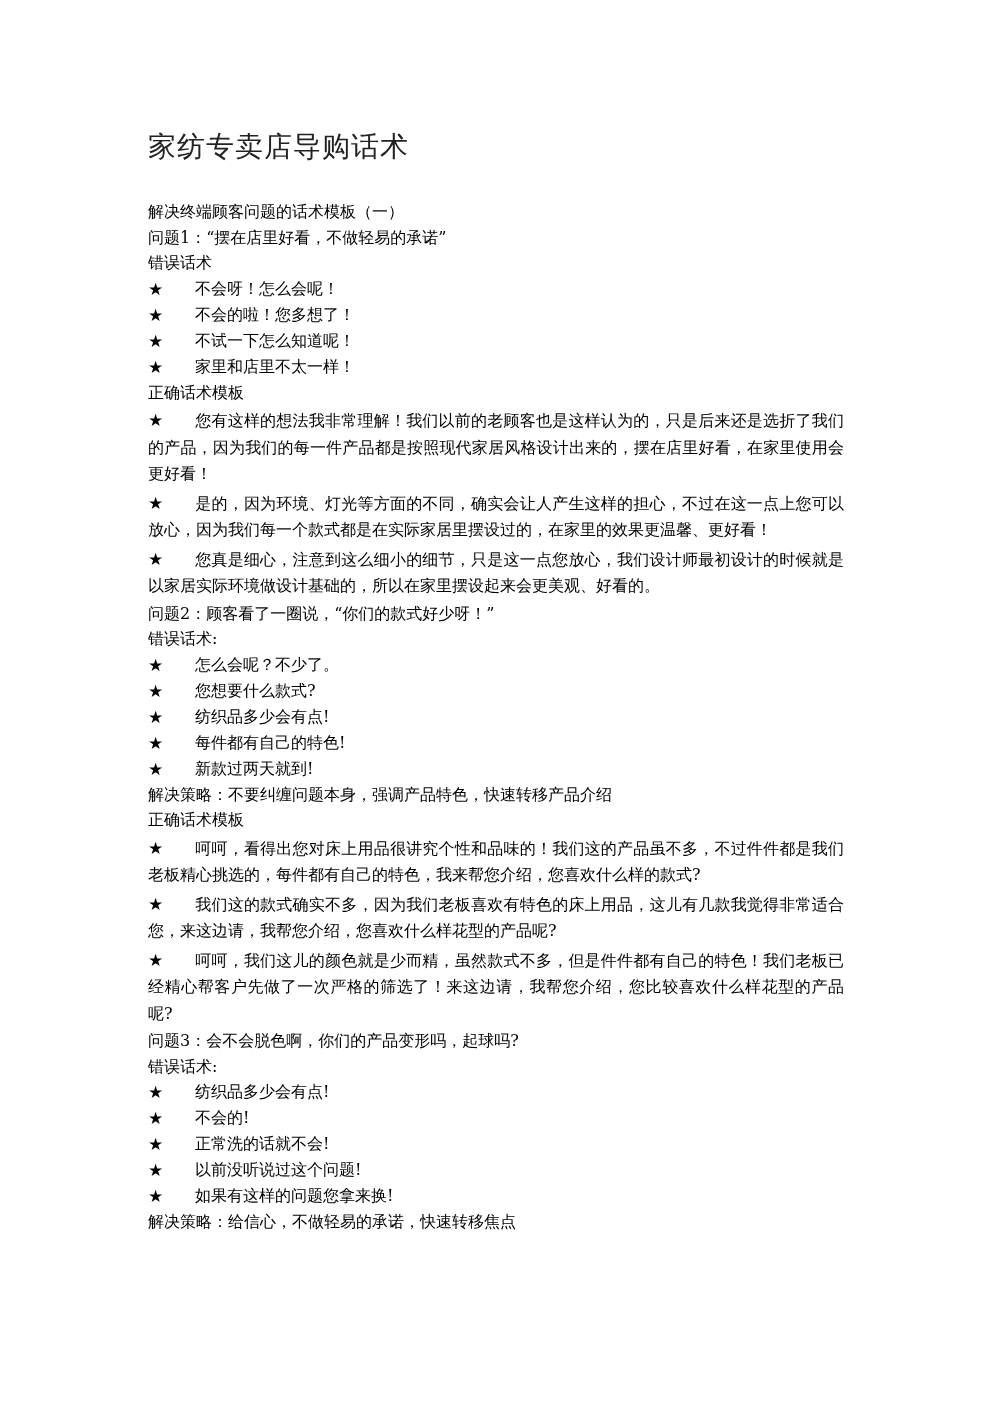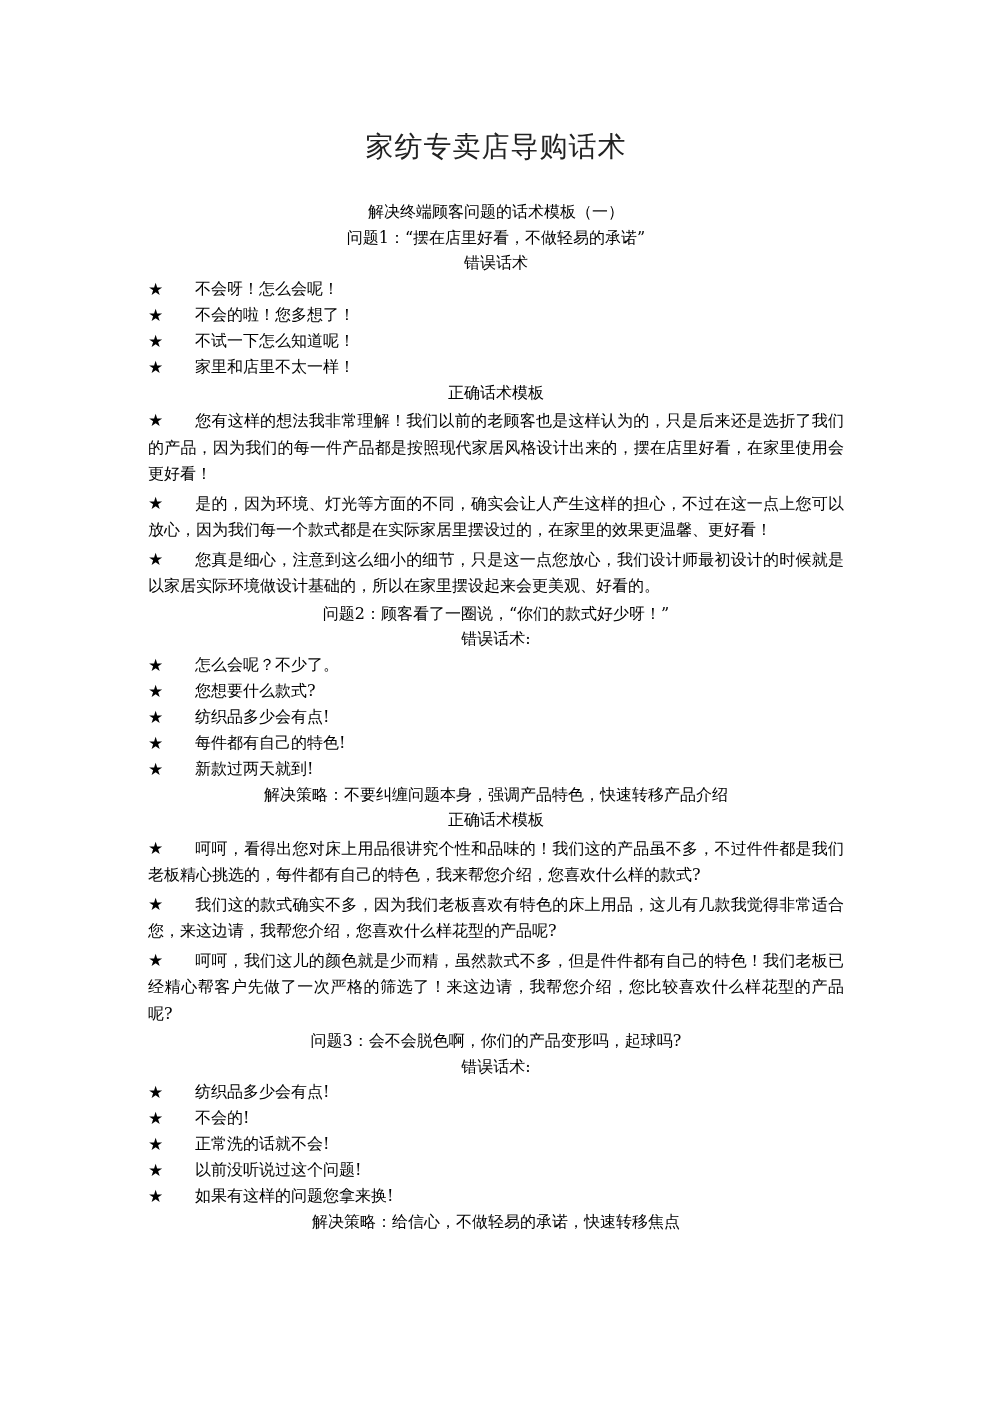--- a/index.html
+++ b/index.html
@@ -19,37 +19,36 @@
       position: absolute;
       left: 148px;
       top: 0;
       width: 696px;
     }
     .title {
       position: absolute;
       left: 0;
       top: 128px;
       width: 696px;
-      text-align: center;
+      text-align: left;
       font-size: 28px;
       letter-spacing: 1px;
       color: #222222;
     }
     .body {
       position: absolute;
       left: 0;
       top: 199px;
       width: 696px;
       font-size: 16px;
     }
     .line {
       height: 25.5px;
       line-height: 25.5px;
       white-space: nowrap;
-      text-align: center;
     }
     .bullet {
       display: flex;
       align-items: flex-start;
       margin: 0;
     }
     .bullet.single {
       height: 26px;
       line-height: 26px;
     }

